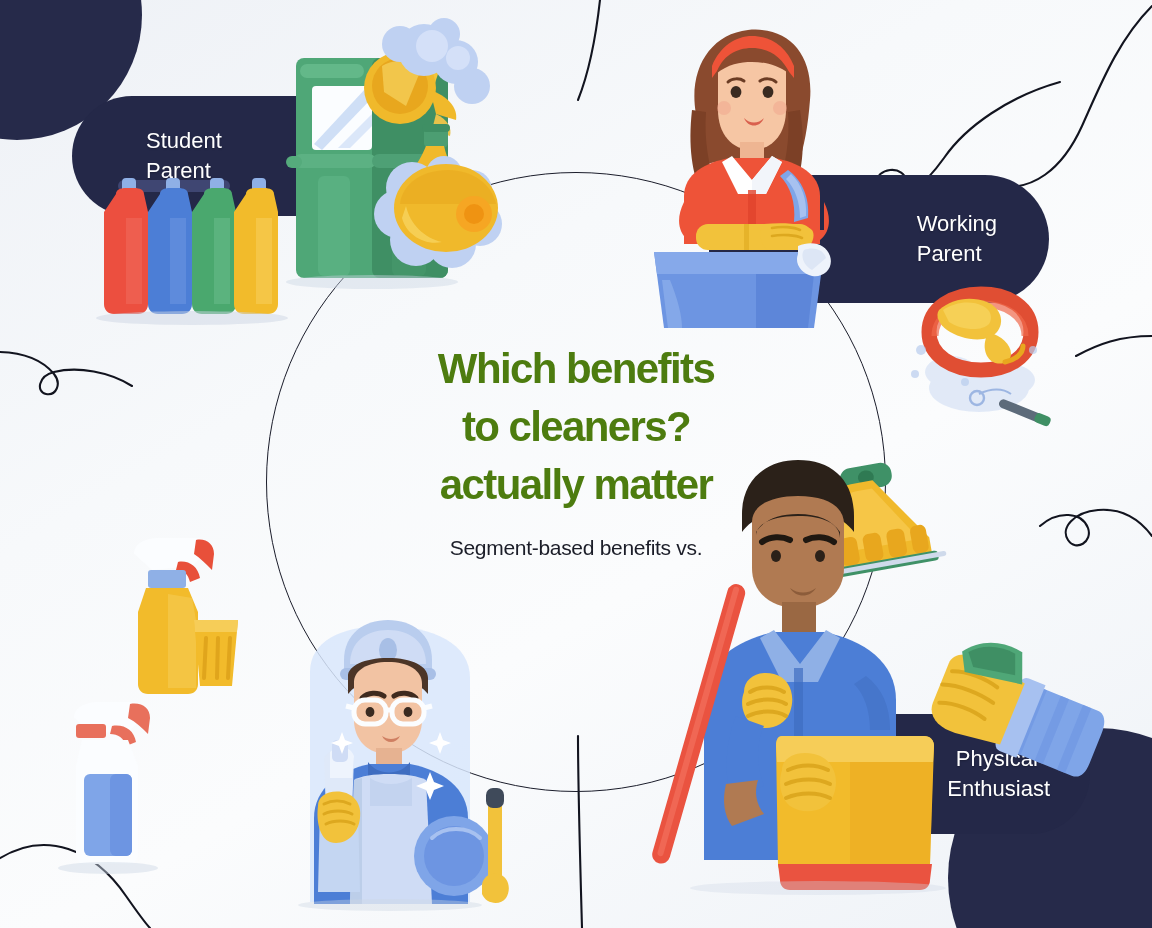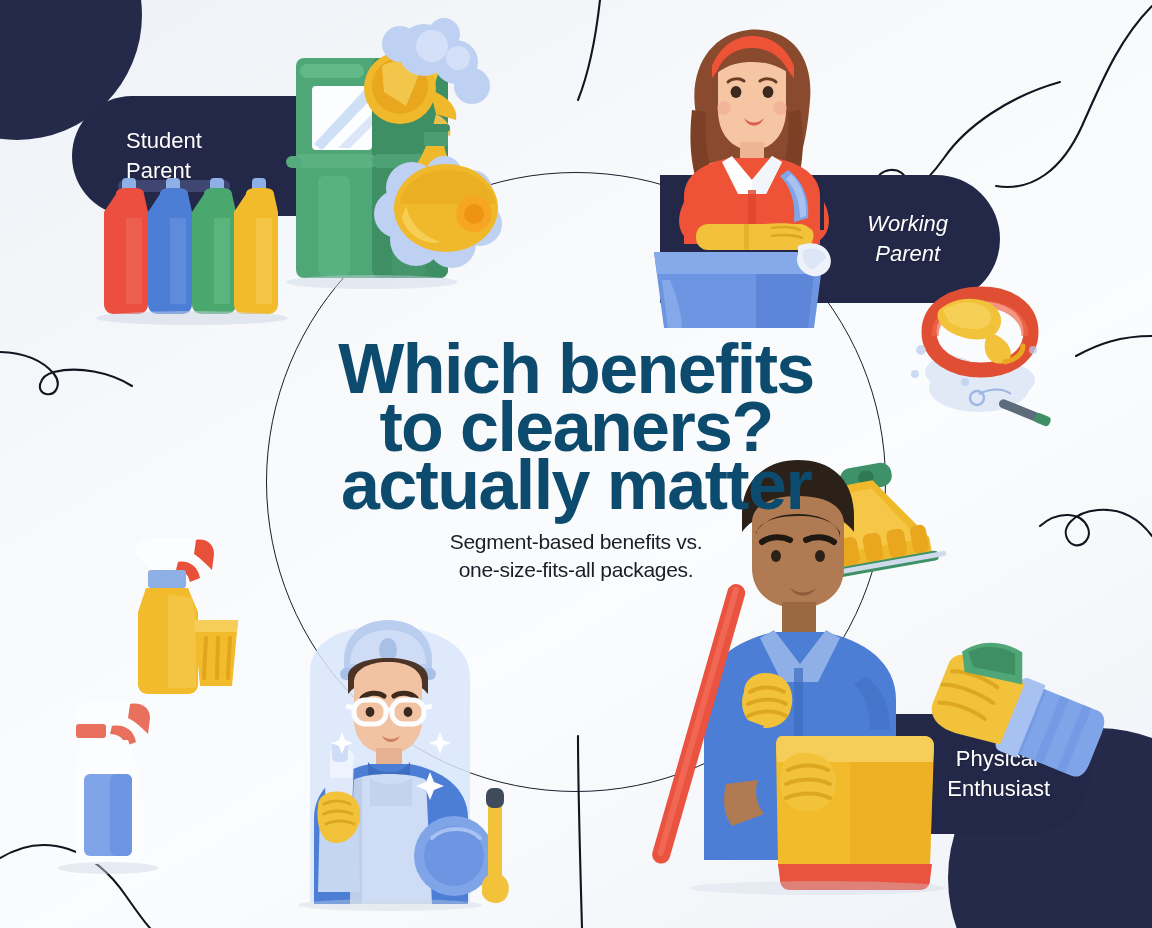--- a/index.html
+++ b/index.html
@@ -21,41 +21,41 @@
 
   
   .ring {
     position:absolute; left:266px; top:172px; width:620px; height:620px;
     border:1.6px solid #1b1d2b; border-radius:50%;
   }
 
   
   .center-text { position:absolute; left:296px; top:340px; width:560px; text-align:center; z-index:30; }
   .headline {
-    font-size:70px; line-height:58px; font-weight:700; color:#0c4a6e;
+    font-size:42px; line-height:58px; font-weight:700; color:#4d7c0f;
     letter-spacing:-1.6px;
   }
   .subline {
-    margin-top:14px; font-size:21px; line-height:28px; font-weight:400;
+    margin-top:20px; font-size:21px; line-height:28px; font-weight:400;
     color:#1b1d28; letter-spacing:-0.3px;
   }
 
   
   .pill {
     position:absolute; background:#242848; color:#fff;
     display:flex; align-items:center; border-radius:90px;
     font-size:22px; line-height:30px; font-weight:400; z-index:12;
     text-shadow:0 1px 2px rgba(0,0,0,.25);
   }
-  .pill span { display:block; white-space:pre-line; }
+  .pill span { display:block; white-space:pre-line;margin-left:20px; }
 
   .pill-student  { left:72px;  top:96px;  width:296px; height:120px; padding-left:54px;
                    border-radius:90px 0 0 90px; }
-  .pill-working  { left:660px; top:175px; width:340px; height:128px; justify-content:flex-end;
-                   padding-right:52px; text-align:center; border-radius:0 90px 90px 0;font-style:italic; }
+  .pill-working  { left:709px; top:175px; width:340px; height:128px; justify-content:flex-end;
+                   padding-right:52px; text-align:left; border-radius:0 90px 90px 0; }
   .pill-career   { left:84px;  top:686px; width:300px; height:122px; padding-left:58px;
                    border-radius:90px 0 0 90px; }
   .pill-physical { left:790px; top:714px; width:300px; height:120px; justify-content:flex-end;
                    padding-right:40px; text-align:right; border-radius:0 90px 90px 0; }
 
   
   .ill { position:absolute; z-index:20; }
   .ill svg { display:block; overflow:visible; }
 
   .ill-tl { left:100px; top:28px; }
@@ -445,17 +445,16 @@
   </div>
 
   <div class="center-text">
     <div class="headline">
       <div>Which benefits</div>
       <div>to cleaners?</div>
       <div>actually matter</div>
     </div>
     <div class="subline">
       <div>Segment-based benefits vs.</div>
-      <div>one-size-fits-all packages.</div>
     </div>
   </div>
 
 </div>
 
 </body></html>

